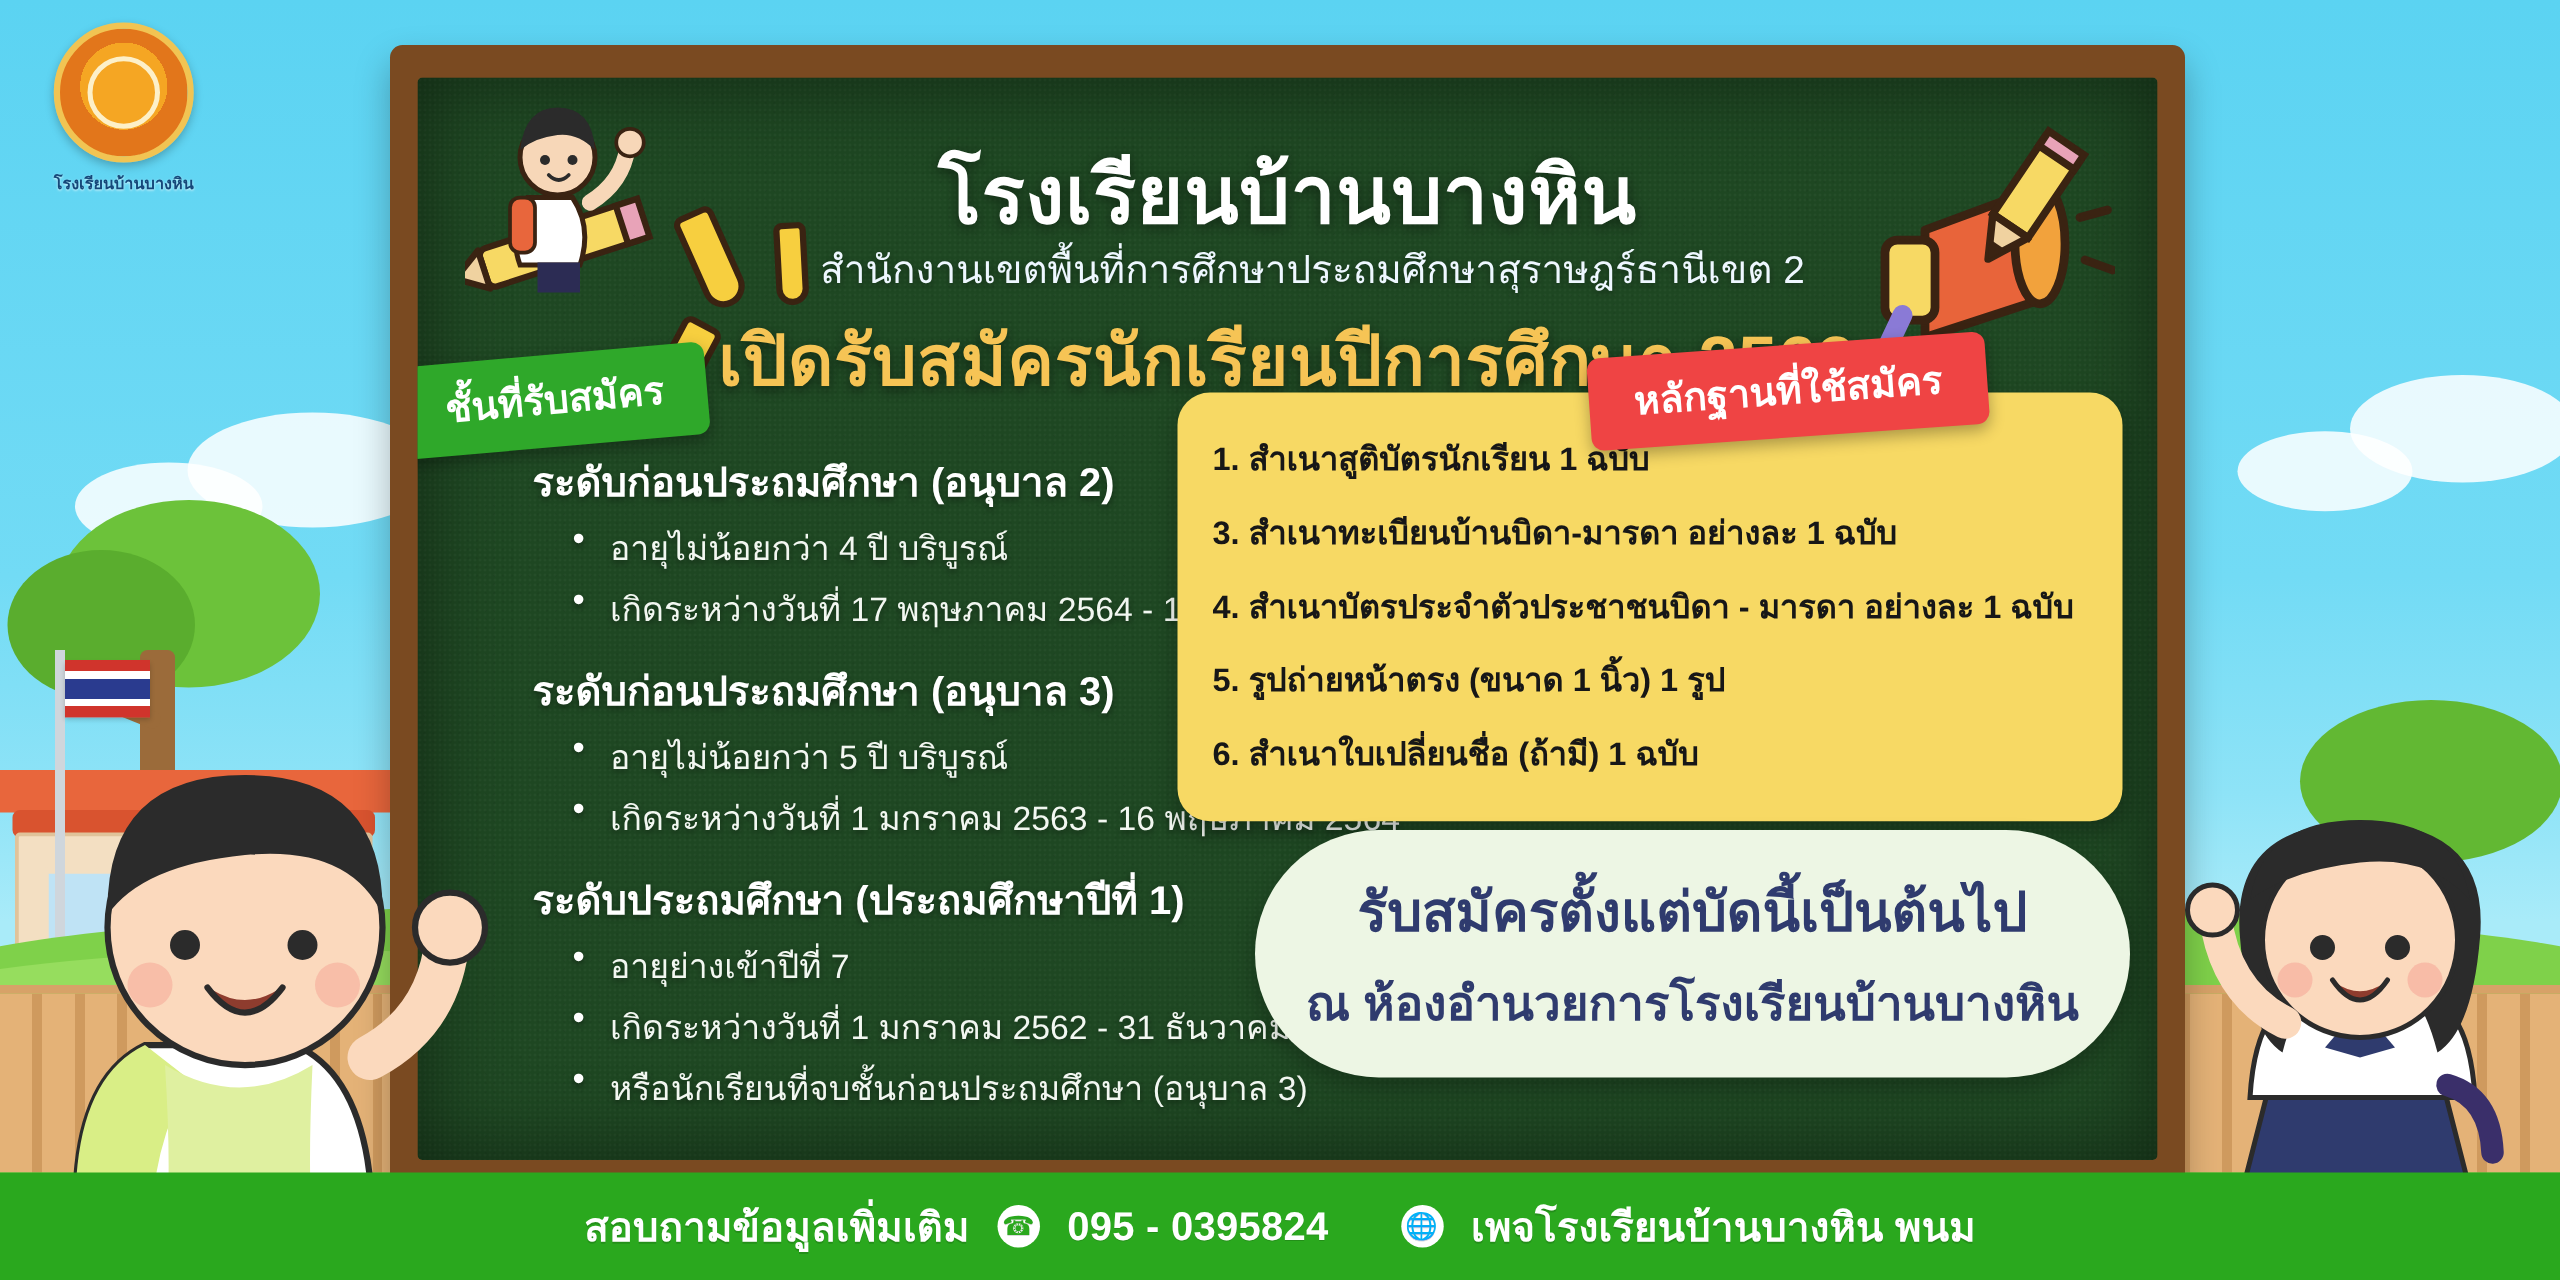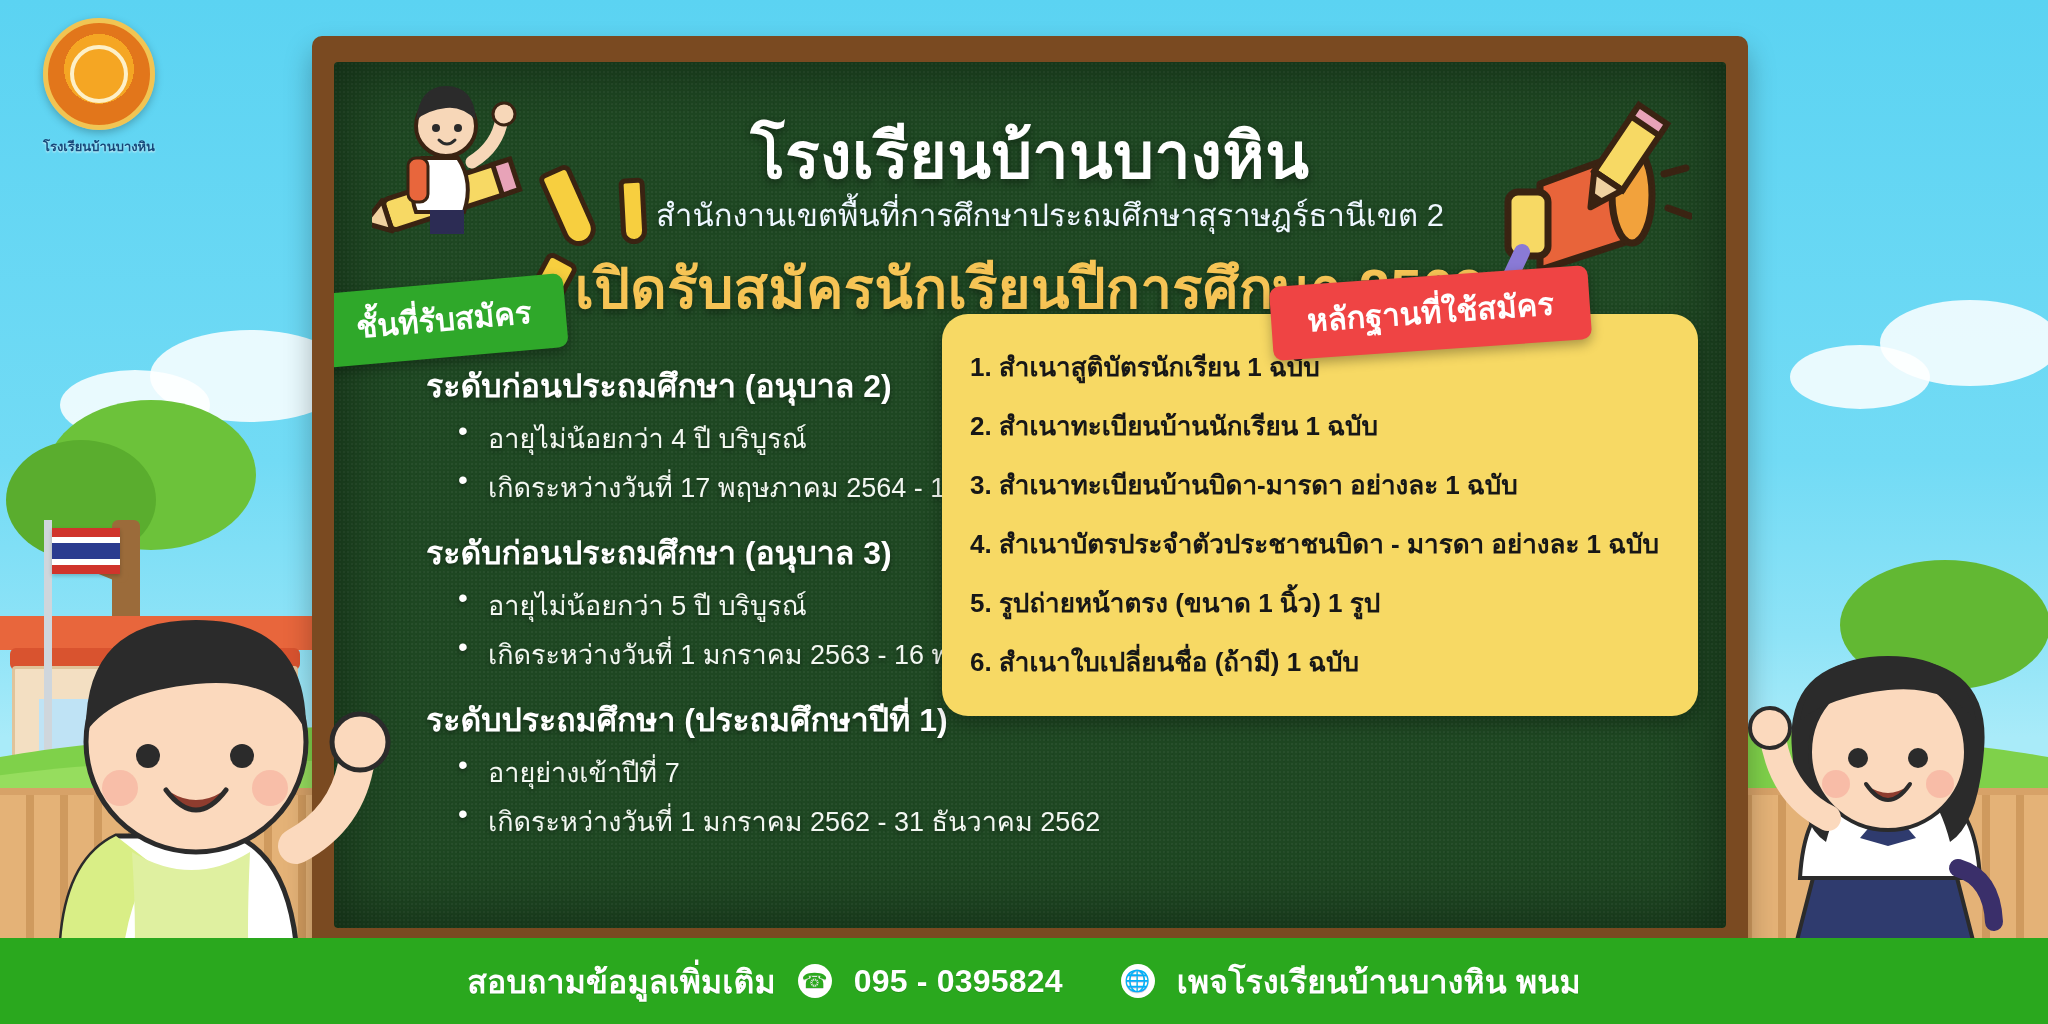--- a/index.html
+++ b/index.html
@@ -305,33 +305,37 @@
         <div class="lvl-group">
           <div class="lvl-head">ระดับก่อนประถมศึกษา (อนุบาล 3)</div>
           <div class="lvl-item">อายุไม่น้อยกว่า 5 ปี บริบูรณ์</div>
           <div class="lvl-item">เกิดระหว่างวันที่ 1 มกราคม 2563 - 16 พฤษภาคม 2564</div>
         </div>
 
         <div class="lvl-group">
           <div class="lvl-head">ระดับประถมศึกษา (ประถมศึกษาปีที่ 1)</div>
           <div class="lvl-item">อายุย่างเข้าปีที่ 7</div>
           <div class="lvl-item">เกิดระหว่างวันที่ 1 มกราคม 2562 - 31 ธันวาคม 2562</div>
+          <div class="lvl-item">หรือนักเรียนที่จบชั้นก่อนประถมศึกษา (อนุบาล 3)</div>
         </div>
 
       </div>
 
       <div id="docs-card">
         <div class="doc-item">1. สำเนาสูติบัตรนักเรียน    1   ฉบับ</div>
-        <div class="doc-item">2. สำเนาทะเบียนบ้านนักเรียน   1  ฉบับ</div>
         <div class="doc-item">3. สำเนาทะเบียนบ้านบิดา-มารดา อย่างละ   1  ฉบับ</div>
         <div class="doc-item">4. สำเนาบัตรประจำตัวประชาชนบิดา - มารดา อย่างละ  1 ฉบับ</div>
         <div class="doc-item">5. รูปถ่ายหน้าตรง (ขนาด 1 นิ้ว)   1  รูป</div>
         <div class="doc-item">6. สำเนาใบเปลี่ยนชื่อ (ถ้ามี)   1  ฉบับ</div>
       </div>
 
+      <div id="callout">
+        <div class="callout-line1">รับสมัครตั้งแต่บัดนี้เป็นต้นไป</div>
+        <div class="callout-line2">ณ ห้องอำนวยการโรงเรียนบ้านบางหิน</div>
+      </div>
 
     </div>
   </div>
 
   <svg class="char" style="left:372px;top:62px;width:160px;height:190px;" viewBox="0 0 160 190">
     <g transform="rotate(-18 80 120)">
       <rect x="8" y="116" width="132" height="32" rx="6" fill="#f7d964" stroke="#3a2312" stroke-width="5"></rect>
       <path d="M8 116 L-16 132 L8 148 Z" fill="#f0d2a0" stroke="#3a2312" stroke-width="5" stroke-linejoin="round"></path>
       <rect x="124" y="116" width="18" height="32" fill="#e8a3b8" stroke="#3a2312" stroke-width="5"></rect>
     </g>

